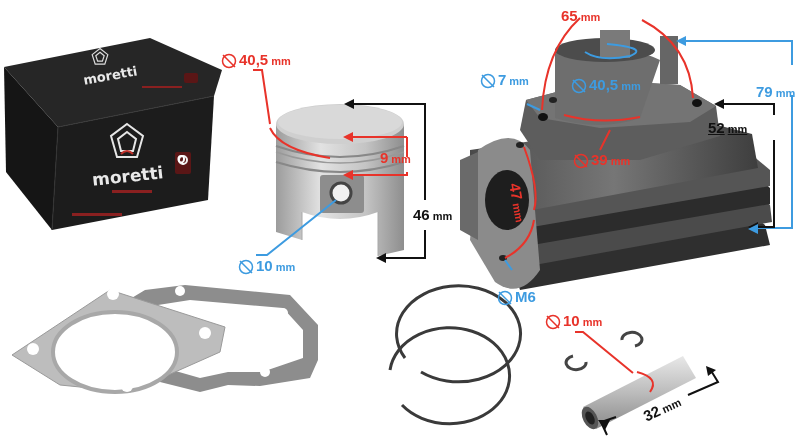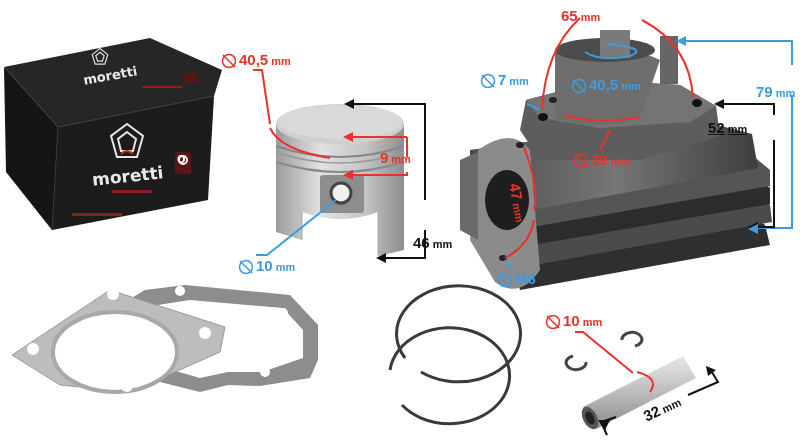--- a/index.html
+++ b/index.html
@@ -183,21 +183,21 @@
   <svg class="dia" width="16" height="16" viewBox="0 0 16 16">
       <circle cx="8" cy="8" r="6.5" fill="none" stroke="#e8332a" stroke-width="1.5"></circle>
       <line x1="2" y1="2" x2="14" y2="14" stroke="#e8332a" stroke-width="1.5"></line>
     </svg><span class="num">40,5</span><span class="unit">mm</span>
 </div>
 
 <div class="lbl red" style="left:380px;top:150px;">
   <span class="num">9</span><span class="unit">mm</span>
 </div>
 
-<div class="lbl black" style="left:413px;top:207px;margin-top:28px;">
+<div class="lbl black" style="left:413px;top:207px;">
   <span class="num">46</span><span class="unit">mm</span>
 </div>
 
 <div class="lbl blue" style="left:238px;top:258px;">
   <svg class="dia" width="16" height="16" viewBox="0 0 16 16">
       <circle cx="8" cy="8" r="6.5" fill="none" stroke="#3d9be0" stroke-width="1.5"></circle>
       <line x1="2" y1="2" x2="14" y2="14" stroke="#3d9be0" stroke-width="1.5"></line>
     </svg><span class="num">10</span><span class="unit">mm</span>
 </div>
 
@@ -231,21 +231,21 @@
 </div>
 
 <div class="lbl black" style="left:708px;top:120px;text-decoration:underline;">
   <span class="num">52</span><span class="unit">mm</span>
 </div>
 
 <div class="lbl red" style="left:522px;top:182px;transform:rotate(80deg);transform-origin:left top;">
   <span class="num">47</span><span class="unit">mm</span>
 </div>
 
-<div class="lbl blue" style="left:497px;top:271px;">
+<div class="lbl blue" style="left:497px;top:289px;">
   <svg class="dia" width="16" height="16" viewBox="0 0 16 16">
       <circle cx="8" cy="8" r="6.5" fill="none" stroke="#3d9be0" stroke-width="1.5"></circle>
       <line x1="2" y1="2" x2="14" y2="14" stroke="#3d9be0" stroke-width="1.5"></line>
     </svg><span class="num">M6</span>
 </div>
 
 <div class="lbl red" style="left:545px;top:313px;">
   <svg class="dia" width="16" height="16" viewBox="0 0 16 16">
       <circle cx="8" cy="8" r="6.5" fill="none" stroke="#e8332a" stroke-width="1.5"></circle>
       <line x1="2" y1="2" x2="14" y2="14" stroke="#e8332a" stroke-width="1.5"></line>

